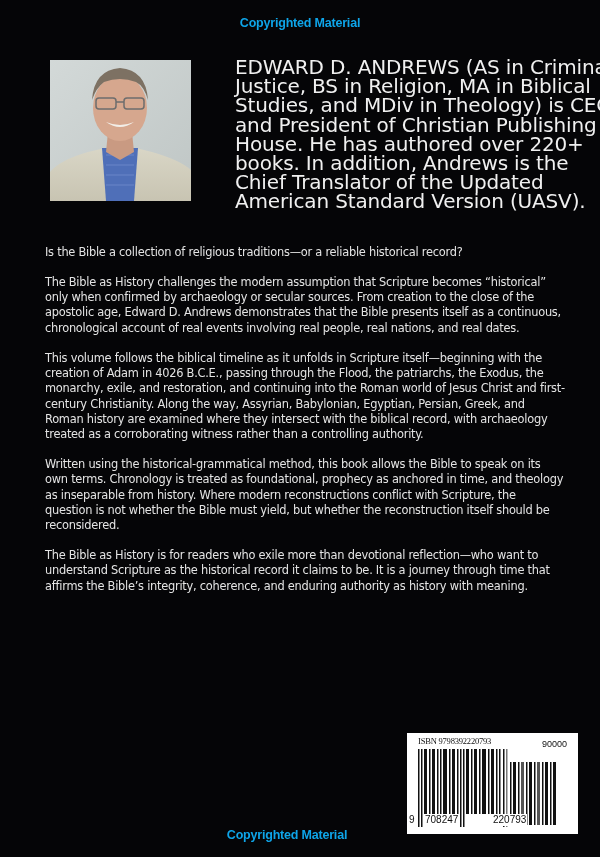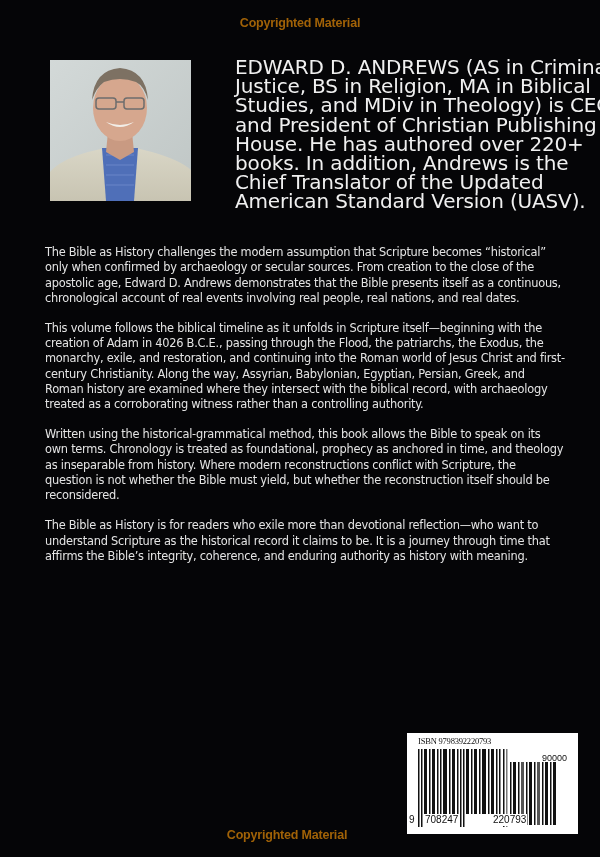--- a/index.html
+++ b/index.html
@@ -16,21 +16,21 @@
       color: #e6e6e6;
     }
     .watermark {
       position: absolute;
       left: 0;
       width: 600px;
       text-align: center;
       font-family: "Liberation Sans", sans-serif;
       font-weight: bold;
       font-size: 12.5px;
-      color: #a16207;
+      color: #0ea5e9;
       letter-spacing: -0.2px;
     }
     .watermark.top { top: 16px; }
     .watermark.bottom { top: 828px; left: -13px; }
 
     .author-photo {
       position: absolute;
       left: 50px;
       top: 60px;
       width: 141px;
@@ -76,21 +76,21 @@
       left: 11px;
       top: 3px;
       font-family: Liberation Serif, serif;
       font-size: 8.5px;
       color: #111;
       letter-spacing: -0.2px;
     }
     .price-label {
       position: absolute;
       left: 135px;
-      top: 20px;
+      top: 6px;
       font-family: "Liberation Sans", sans-serif;
       font-size: 9px;
       color: #111;
     }
     .main-bars {
       position: absolute;
       left: 11px;
       top: 16px;
       width: 90px;
       height: 78px;
@@ -155,20 +155,21 @@
     <rect x="74" y="38" width="20" height="11" rx="3" fill="none" stroke="#6d6d6d" stroke-width="1.5"></rect>
     <line x1="66" y1="42" x2="74" y2="42" stroke="#6d6d6d" stroke-width="1.5"></line>
 
     <path d="M56 62 Q70 72 84 62 Q70 68 56 62 Z" fill="#f2eee8"></path>
   </svg>
 </div>
 
 <div class="author-bio">EDWARD D. ANDREWS (AS in Criminal Justice, BS in Religion, MA in Biblical Studies, and MDiv in Theology) is CEO and President of Christian Publishing House. He has authored over 220+ books. In addition, Andrews is the Chief Translator of the Updated American Standard Version (UASV).</div>
 
 <div class="description">
+  <p>Is the Bible a collection of religious traditions—or a reliable historical record?</p>
   <p>The Bible as History challenges the modern assumption that Scripture becomes “historical” only when confirmed by archaeology or secular sources. From creation to the close of the apostolic age, Edward D. Andrews demonstrates that the Bible presents itself as a continuous, chronological account of real events involving real people, real nations, and real dates.</p>
   <p>This volume follows the biblical timeline as it unfolds in Scripture itself—beginning with the creation of Adam in 4026 B.C.E., passing through the Flood, the patriarchs, the Exodus, the monarchy, exile, and restoration, and continuing into the Roman world of Jesus Christ and first-century Christianity. Along the way, Assyrian, Babylonian, Egyptian, Persian, Greek, and Roman history are examined where they intersect with the biblical record, with archaeology treated as a corroborating witness rather than a controlling authority.</p>
   <p>Written using the historical-grammatical method, this book allows the Bible to speak on its own terms. Chronology is treated as foundational, prophecy as anchored in time, and theology as inseparable from history. Where modern reconstructions conflict with Scripture, the question is not whether the Bible must yield, but whether the reconstruction itself should be reconsidered.</p>
   <p>The Bible as History is for readers who exile more than devotional reflection—who want to understand Scripture as the historical record it claims to be. It is a journey through time that affirms the Bible’s integrity, coherence, and enduring authority as history with meaning.</p>
 </div>
 
 <div class="barcode-box">
   <div class="isbn-label">ISBN 9798392220793</div>
   <div class="price-label">90000</div>
 

